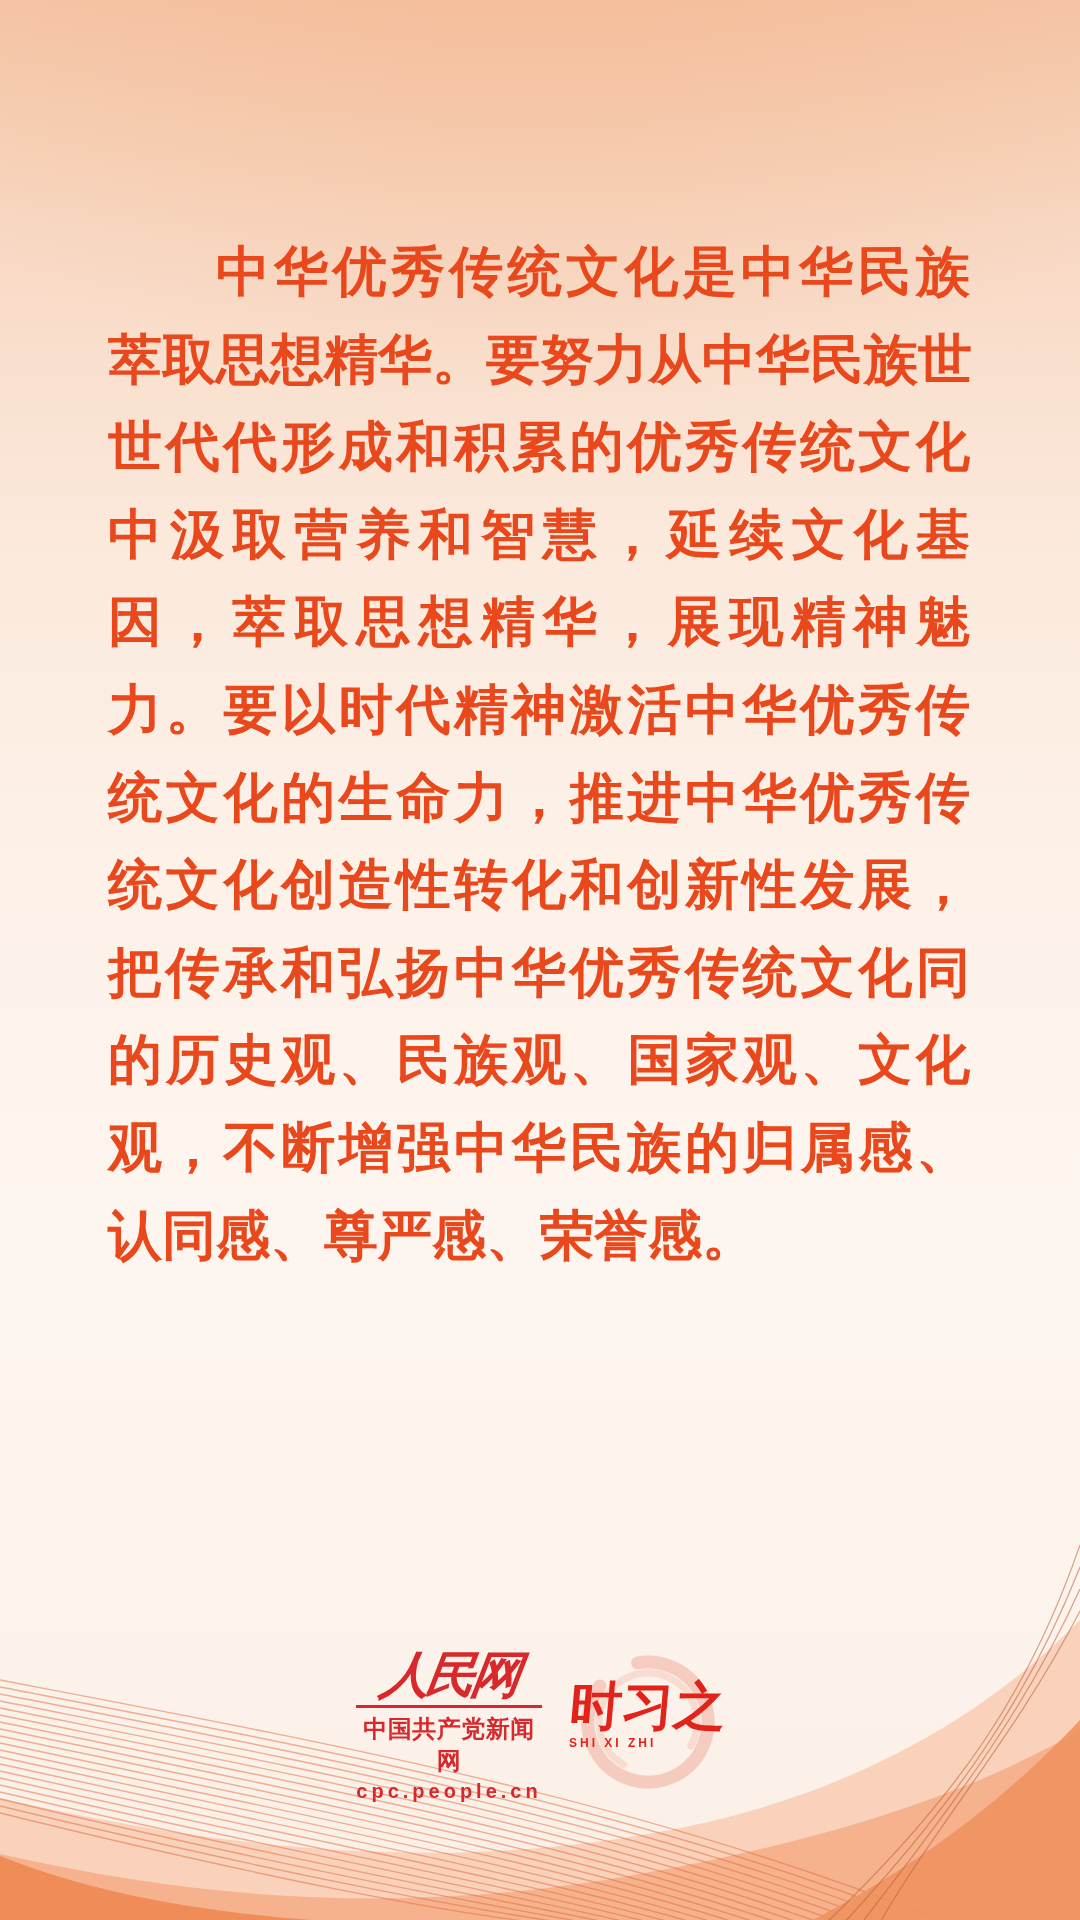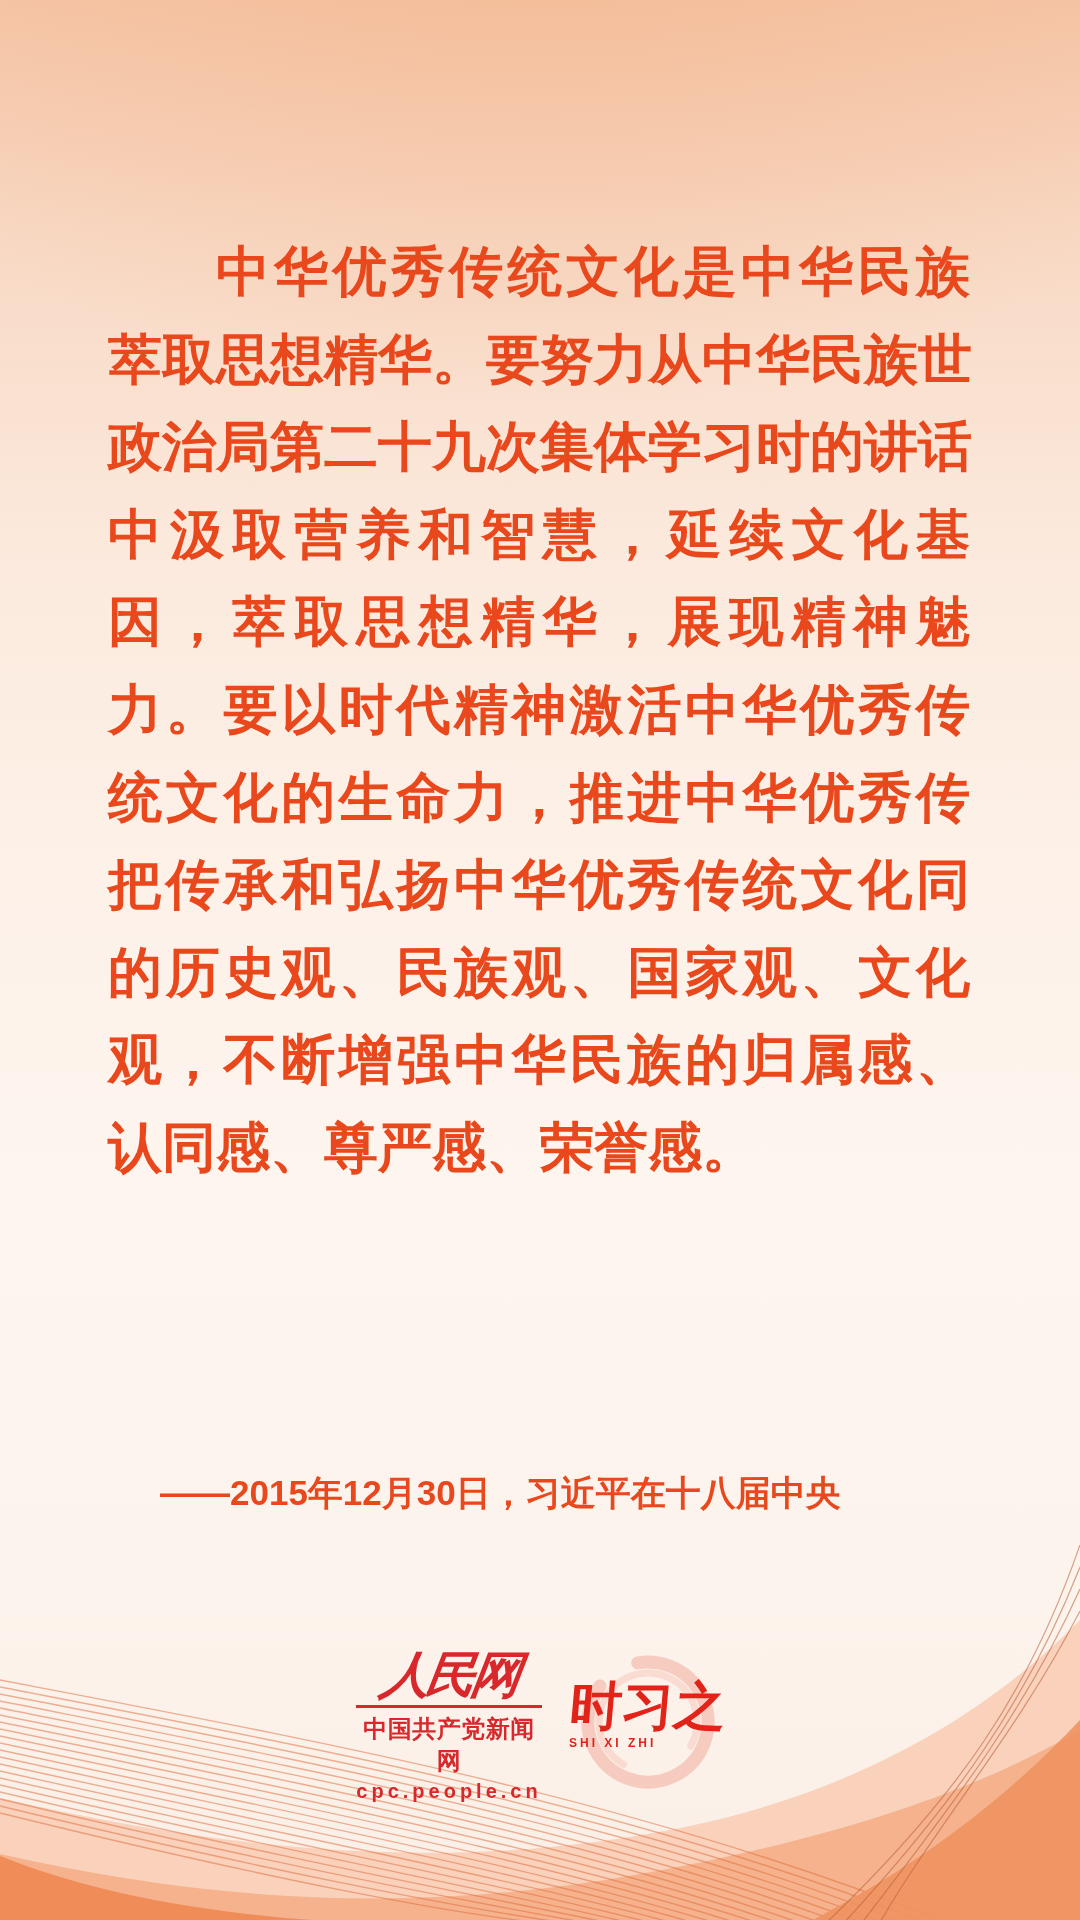--- a/index.html
+++ b/index.html
@@ -73,33 +73,33 @@
         <path d="M 1080 1545 C 1030 1690, 960 1795, 825 1924" fill="none" stroke="#b85c33" stroke-width="1.2" stroke-opacity="0.55"></path>
         <path d="M 1080 1567 C 1026 1704, 952 1805, 843 1924" fill="none" stroke="#b85c33" stroke-width="1.2" stroke-opacity="0.55"></path>
         <path d="M 1080 1589 C 1022 1718, 944 1815, 861 1924" fill="none" stroke="#b85c33" stroke-width="1.2" stroke-opacity="0.55"></path>
         <path d="M 1080 1611 C 1018 1732, 936 1825, 879 1924" fill="none" stroke="#b85c33" stroke-width="1.2" stroke-opacity="0.55"></path>
       </g>
   </svg>
 
   <div class="quote">
     <div class="qline first">中华优秀传统文化是中华民族</div>
     <div class="qline">萃取思想精华。要努力从中华民族世</div>
-    <div class="qline">政治局第二十九次集体学习时的讲话</div>
+    <div class="qline">世代代形成和积累的优秀传统文化</div>
     <div class="qline">中汲取营养和智慧，延续文化基</div>
     <div class="qline">因，萃取思想精华，展现精神魅</div>
     <div class="qline">力。要以时代精神激活中华优秀传</div>
     <div class="qline">统文化的生命力，推进中华优秀传</div>
+    <div class="qline">统文化创造性转化和创新性发展，</div>
     <div class="qline">把传承和弘扬中华优秀传统文化同</div>
     <div class="qline">的历史观、民族观、国家观、文化</div>
     <div class="qline">观，不断增强中华民族的归属感、</div>
     <div class="qline last">认同感、尊严感、荣誉感。</div>
   </div>
 
   <div class="attr">
-    <div class="l1">——2015年12月30日，习近平在十八届中央</div>
   </div>
 
   <div class="footer">
     <div class="people">
       <span class="name">人民网</span>
       <div class="rule"></div>
       <span class="site">中国共产党新闻网</span>
       <span class="url">cpc.people.cn</span>
     </div>
     <div class="sxz">

